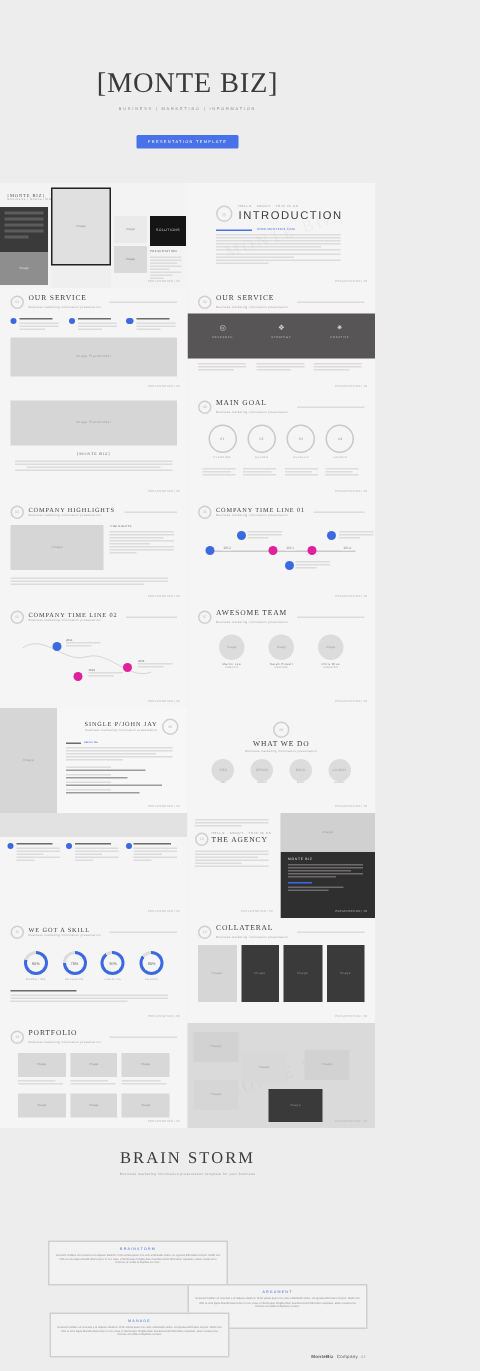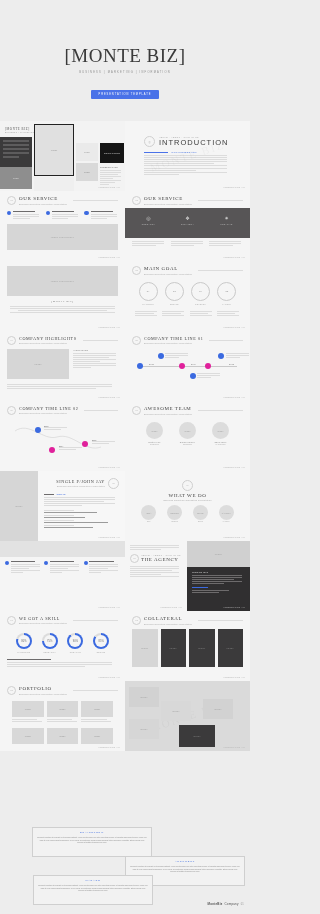--- a/index.html
+++ b/index.html
@@ -893,20 +893,24 @@
         <div class="ph" style="position:absolute;left:78px;top:18px;width:30px;height:20px;background:#d2d2d2;">Image</div>
         <div class="ph" style="position:absolute;left:4px;top:38px;width:30px;height:20px;background:#d6d6d6;">Image</div>
         <div class="ph dk" style="position:absolute;left:54px;top:44px;width:36px;height:22px;">Image</div>
         <div class="footer-mark">
             <span>PRESENTATION | 00</span>
           </div>
       </div>
     </div>
   </div>
 
+  <div class="bs">
+    <div class="bs-title">BRAIN STORM</div>
+    <div class="bs-sub">Business marketing information presentation template for your business</div>
+  </div>
 
   <div class="bs-box" style="left:32px;top:827px;width:120px;height:30px;">
     <div class="bs-lab">BRAINSTORM</div>
     <div style="font-size:1.8px;color:#8e8e8e;line-height:1.45;text-align:center;">Nesciunt mollitae sit nesciunt a ut aliquam distincti. Proin soluta quam nec ante sollicitudin sodra. Ut egestas bibendum tempor. Morbi non nibh at eros ligula blandit ullamcorper in nec risus. Pellentesque fringilla diam faucibus tortor bibendum vulputate. Etiam iaculis urna rhoncus at mattis ut dapibus eu nunc.</div>
   </div>
   <div class="bs-conn" style="left:125px;top:857px;height:12px;"></div>
 
   <div class="bs-box" style="left:125px;top:856px;width:120px;height:30px;">
     <div class="bs-lab">ARGUMENT</div>
     <div style="font-size:1.8px;color:#8e8e8e;line-height:1.45;text-align:center;">Nesciunt mollitae sit nesciunt a ut aliquam distincti. Proin soluta quam nec ante sollicitudin sodra. Ut egestas bibendum tempor. Morbi non nibh at eros ligula blandit ullamcorper in nec risus. Pellentesque fringilla diam faucibus tortor bibendum vulputate. Etiam iaculis urna rhoncus at mattis ut dapibus eu nunc.</div>

